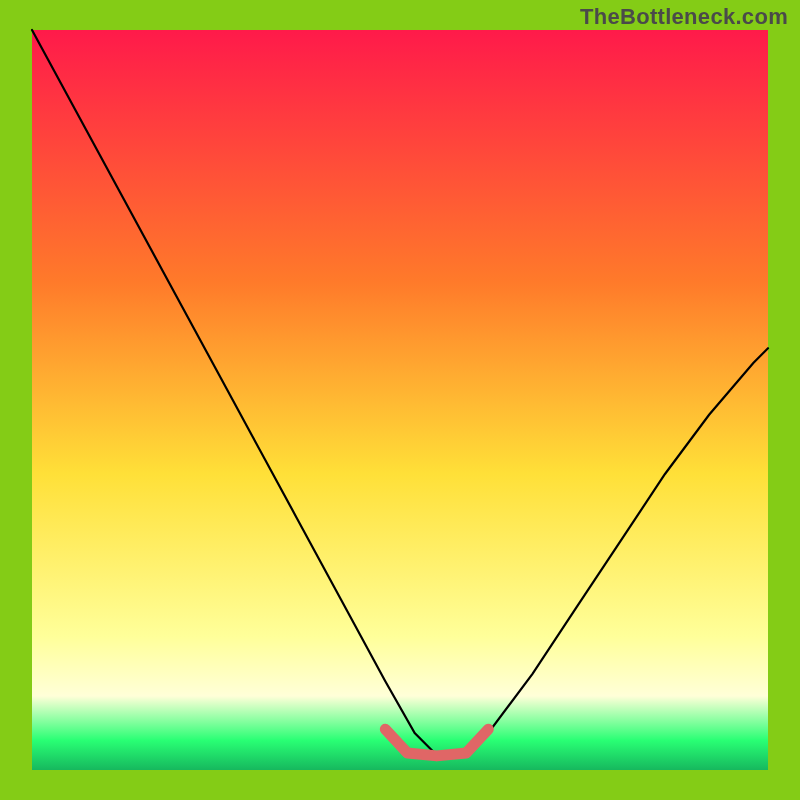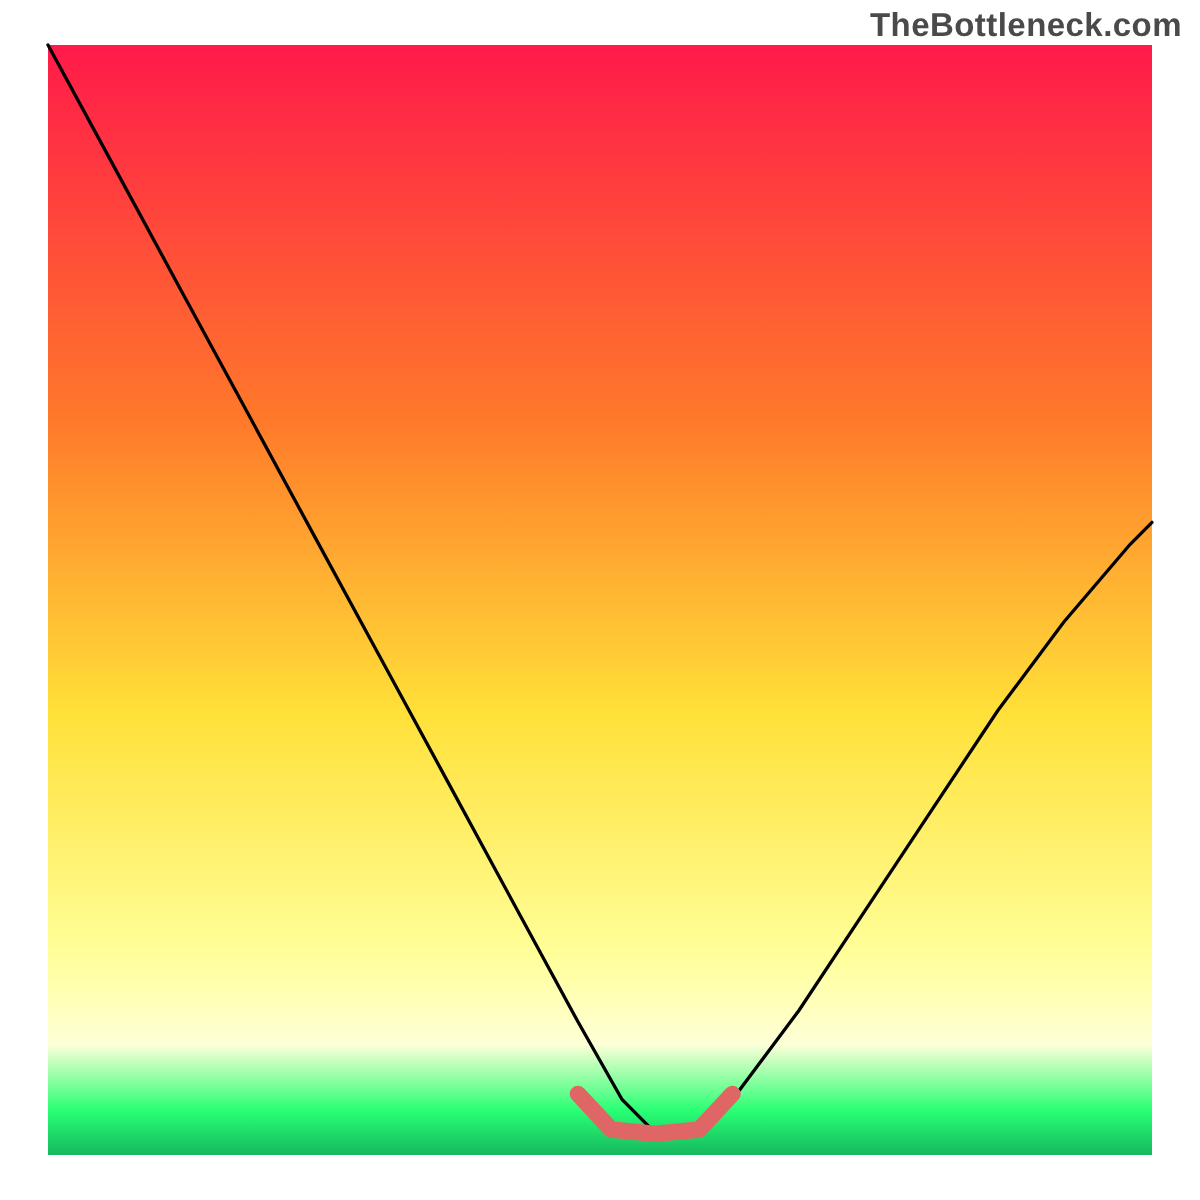--- a/index.html
+++ b/index.html
@@ -7,21 +7,21 @@
     padding: 0;
     width: 800px;
     height: 800px;
     background: #000;
     overflow: hidden;
   }
   .stage {
     position: relative;
     width: 800px;
     height: 800px;
-    background: #ffffff;
+    background: #84cc16;
   }
   .watermark {
     position: absolute;
     top: 4px;
     right: 12px;
     font-family: Arial, Helvetica, sans-serif;
     font-size: 22px;
     font-weight: 600;
     color: #4a4a4a;
     letter-spacing: 0.3px;

